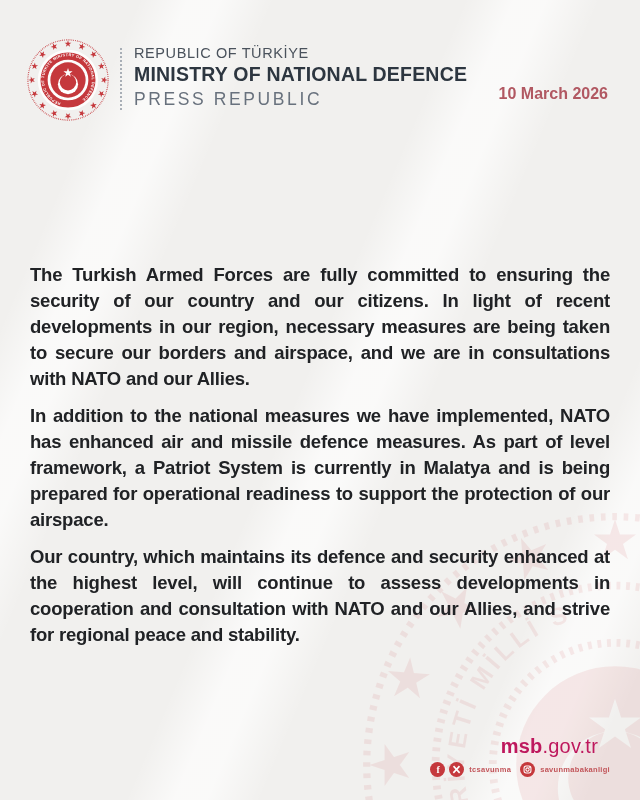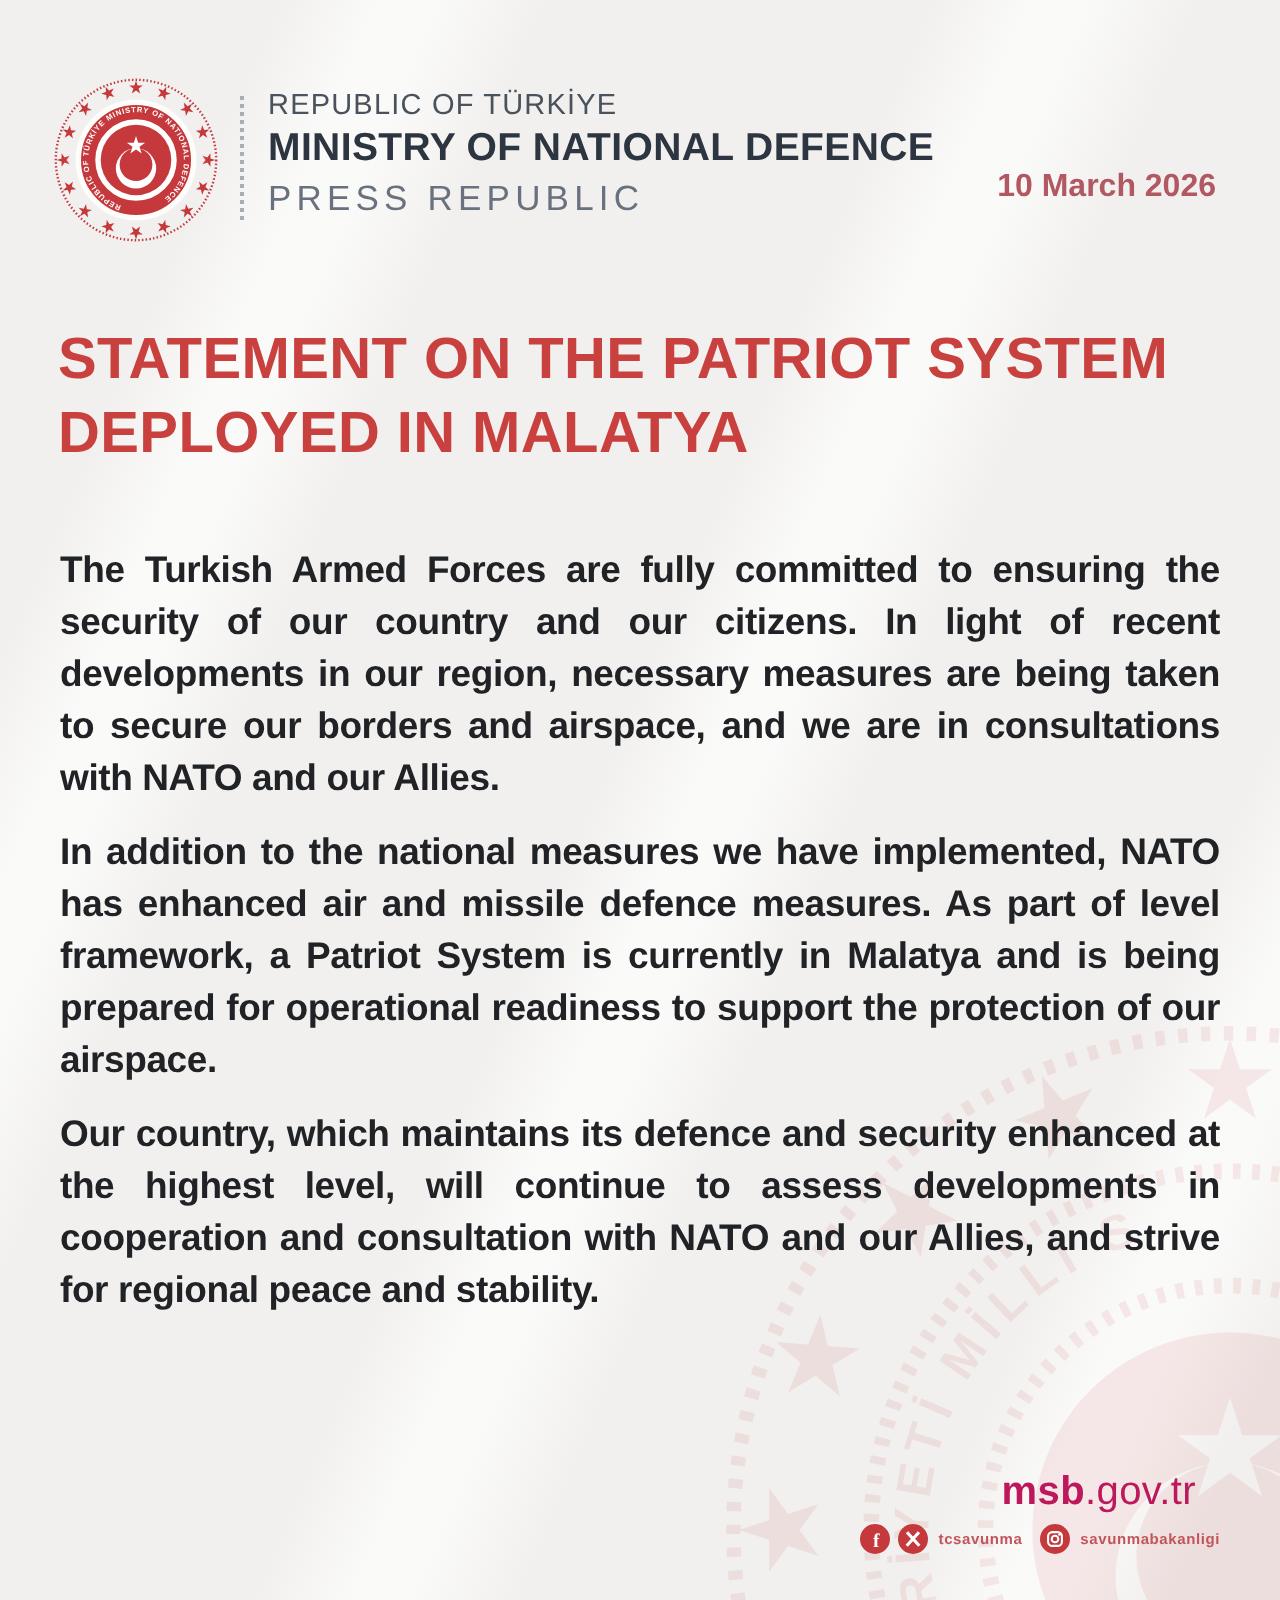--- a/index.html
+++ b/index.html
@@ -56,21 +56,20 @@
   .title {
     position: absolute; top: 162px; left: 29px; width: 585px;
     font-size: 29px; line-height: 37px; font-weight: 700;
     color: #c8413f; letter-spacing: 0.2px;
   }
   .bodytext { position: absolute; top: 262px; left: 30px; width: 580px; }
   .bodytext p {
     font-size: 18.5px; line-height: 26px; font-weight: 700;
     color: #202225; text-align: justify; letter-spacing: -0.2px;
     margin-bottom: 11px;
-    margin-top: 10px;
   }
   .closing {
     position: absolute; top: 659px; left: 30px;
     font-size: 20px; font-weight: 700; color: #c8413f;
   }
 
   
   .website {
     position: absolute; top: 735px; right: 42px;
     font-size: 20px; color: #be185d; letter-spacing: 0.2px;
@@ -167,21 +166,20 @@
 
       <div class="org">
         <div class="org-line1">REPUBLIC OF TÜRKİYE</div>
         <div class="org-line2">MINISTRY OF NATIONAL DEFENCE</div>
         <div class="org-line3">PRESS REPUBLIC</div>
       </div>
 
       <div class="date">10 March 2026</div>
     </div>
 
-    <h1 class="title">STATEMENT ON THE PATRIOT SYSTEM DEPLOYED IN MALATYA</h1>
 
     <div class="bodytext">
       <p>The Turkish Armed Forces are fully committed to ensuring the security of our country and our citizens. In light of recent developments in our region, necessary measures are being taken to secure our borders and airspace, and we are in consultations with NATO and our Allies.</p>
       <p>In addition to the national measures we have implemented, NATO has enhanced air and missile defence measures. As part of level framework, a Patriot System is currently in Malatya and is being prepared for operational readiness to support the protection of our airspace.</p>
       <p>Our country, which maintains its defence and security enhanced at the highest level, will continue to assess developments in cooperation and consultation with NATO and our Allies, and strive for regional peace and stability.</p>
     </div>
 
 
     <div class="website"><span class="b">msb</span><span>.gov.tr</span></div>
 

